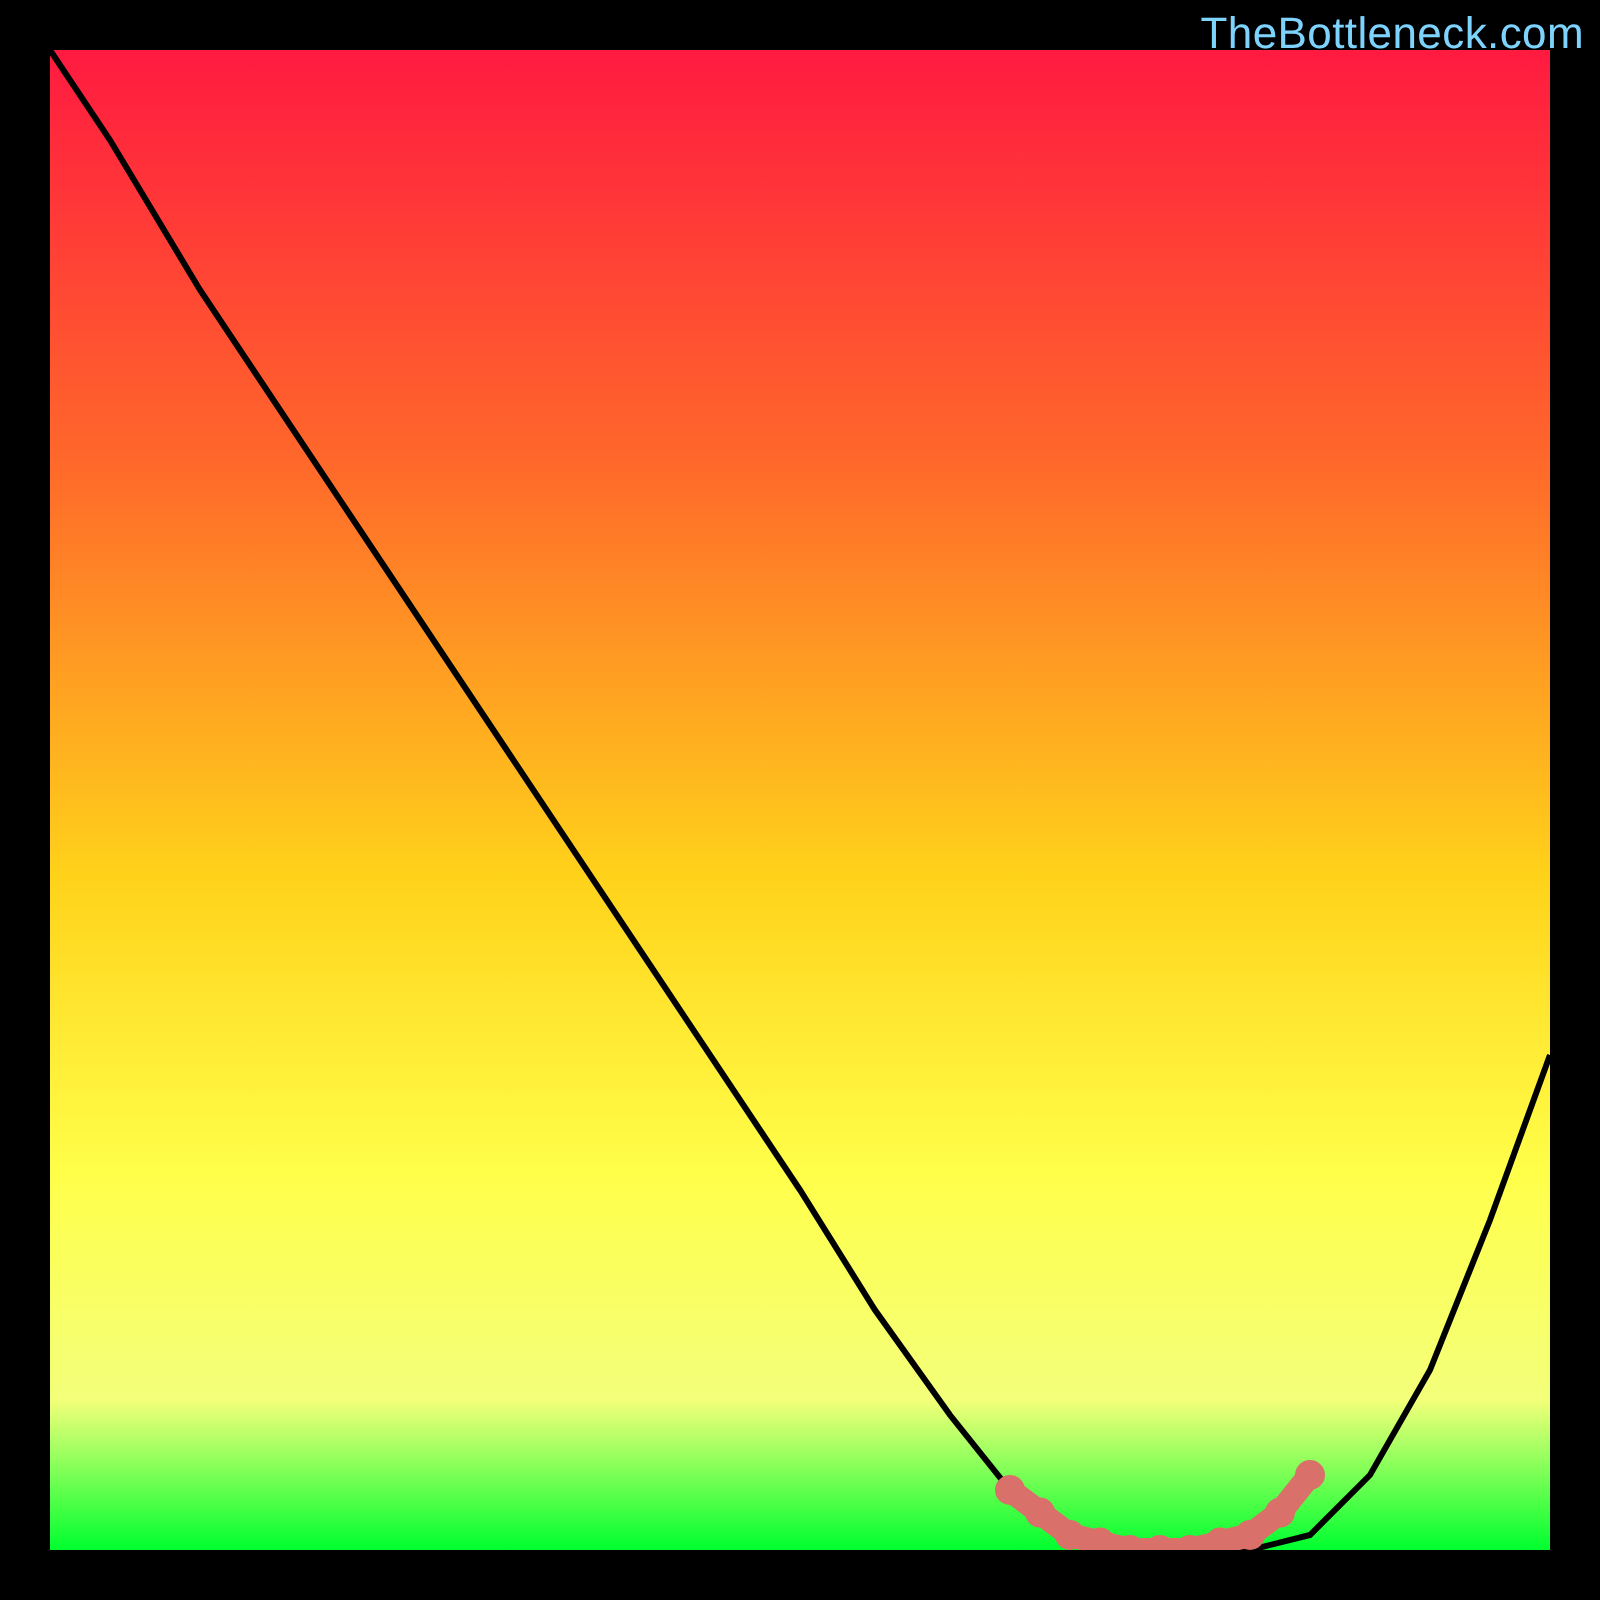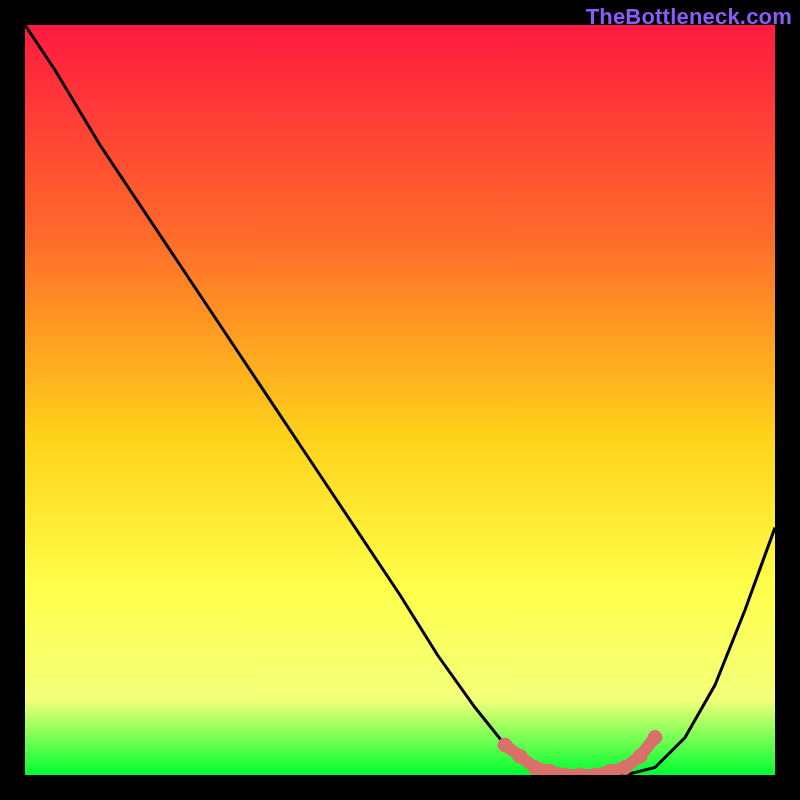--- a/index.html
+++ b/index.html
@@ -14,23 +14,23 @@
   .frame {
     position: relative;
     width: 800px;
     height: 800px;
     background: #000000;
   }
   .watermark {
     position: absolute;
     top: 4px;
     right: 8px;
-    color: #8b5cf6;
+    color: #7dd3fc;
     font-size: 22px;
-    font-weight: 700;
+    font-weight: 400;
     letter-spacing: 0.2px;
     z-index: 10;
   }
   .plot-wrap {
     position: absolute;
     left: 25px;
     top: 25px;
     width: 750px;
     height: 750px;
   }

